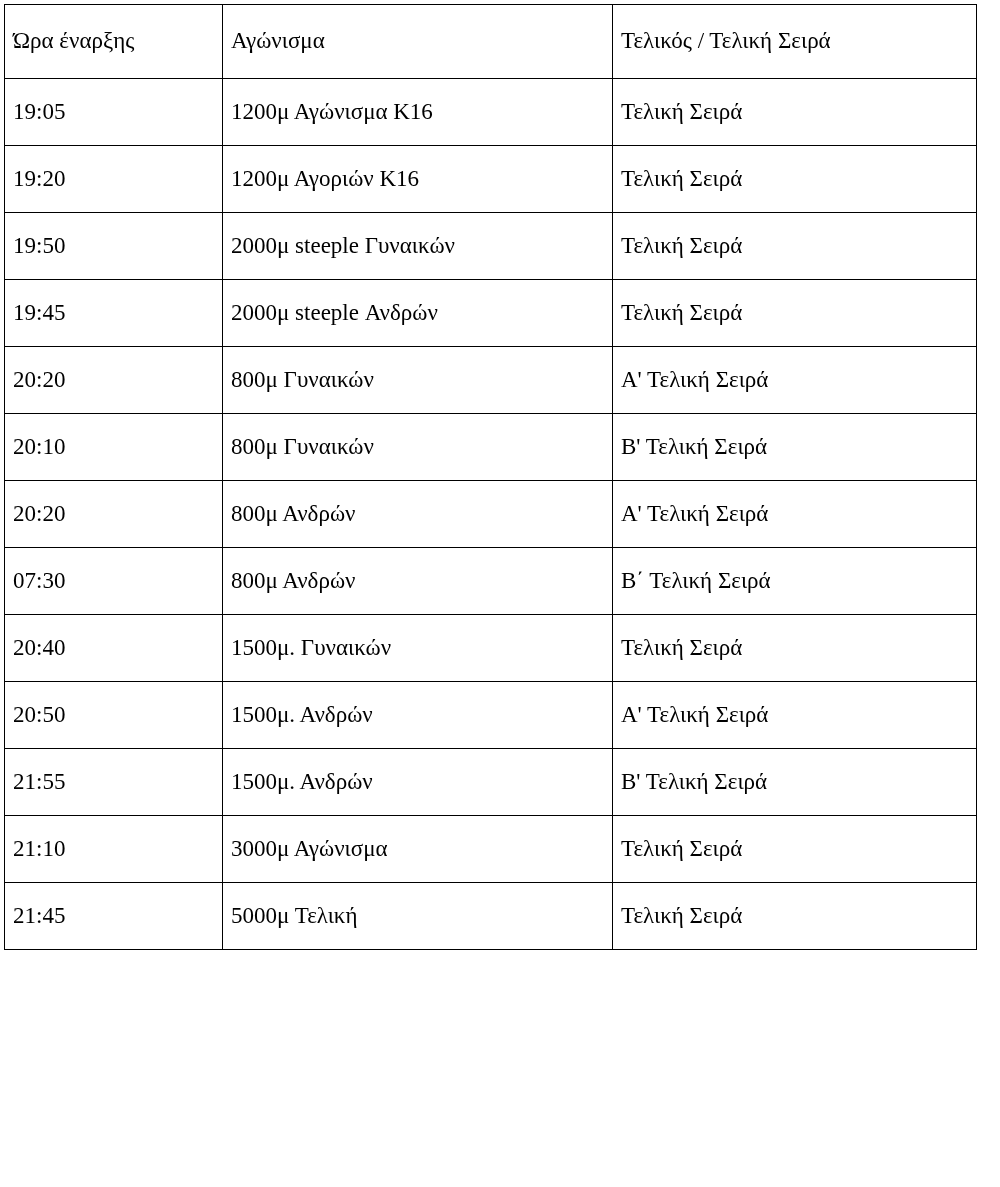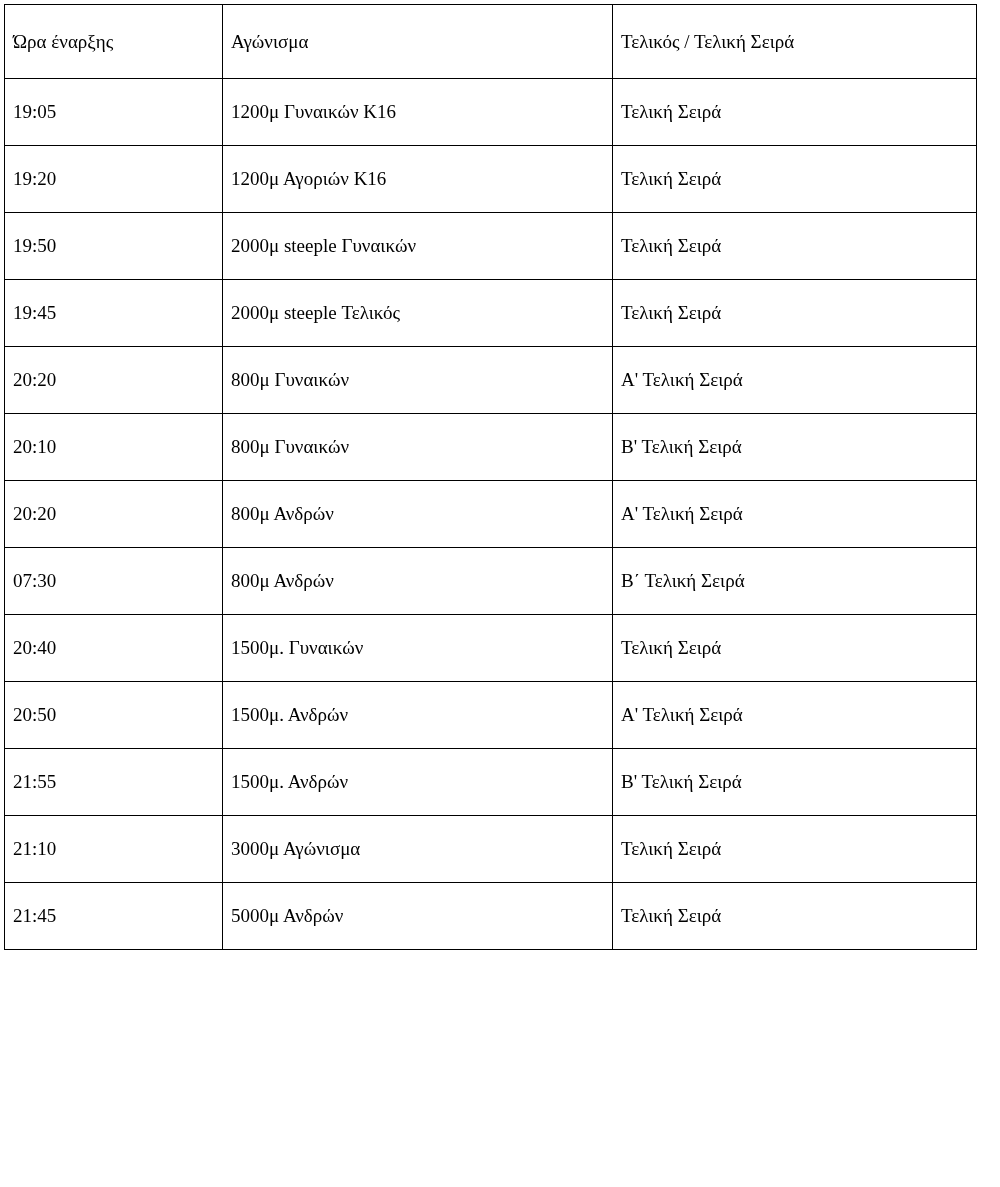--- a/index.html
+++ b/index.html
@@ -27,21 +27,21 @@
   table.schedule col.c-time  { width: 218px; }
   table.schedule col.c-event { width: 390px; }
   table.schedule col.c-round { width: 364px; }
 
   table.schedule th,
   table.schedule td {
     border: 1px solid #000000;
     vertical-align: middle;
     text-align: left;
     font-weight: normal;
-    font-size: 19px;
+    font-size: 23px;
     line-height: 1.15;
     padding: 6px 6px 6px 8px;
     height: 78px;
     box-sizing: border-box;
     overflow: hidden;
     white-space: nowrap;
   }
   table.schedule thead th {
     height: 74px;
   }
@@ -62,36 +62,36 @@
     <thead>
       <tr>
         <th>Ώρα έναρξης</th>
         <th>Αγώνισμα</th>
         <th>Τελικός  / Τελική Σειρά</th>
       </tr>
     </thead>
     <tbody>
       <tr>
         <td>19:05</td>
-        <td>1200μ Γυναικών Κ16</td>
+        <td>1200μ Αγώνισμα Κ16</td>
         <td>Τελική Σειρά</td>
       </tr>
       <tr>
         <td>19:20</td>
         <td>1200μ Αγοριών Κ16</td>
         <td>Τελική Σειρά</td>
       </tr>
       <tr>
         <td>19:50</td>
         <td>2000μ steeple Γυναικών</td>
         <td>Τελική Σειρά</td>
       </tr>
       <tr>
         <td>19:45</td>
-        <td>2000μ steeple Τελικός</td>
+        <td>2000μ steeple Ανδρών</td>
         <td>Τελική Σειρά</td>
       </tr>
       <tr>
         <td>20:20</td>
         <td>800μ Γυναικών</td>
         <td>Α' Τελική Σειρά</td>
       </tr>
       <tr>
         <td>20:10</td>
         <td>800μ Γυναικών</td>
@@ -122,18 +122,18 @@
         <td>1500μ. Ανδρών</td>
         <td>Β' Τελική Σειρά</td>
       </tr>
       <tr>
         <td>21:10</td>
         <td>3000μ Αγώνισμα</td>
         <td>Τελική Σειρά</td>
       </tr>
       <tr>
         <td>21:45</td>
-        <td>5000μ Ανδρών</td>
+        <td>5000μ Τελική</td>
         <td>Τελική Σειρά</td>
       </tr>
     </tbody>
   </table>
 </div>
 
 </body></html>

